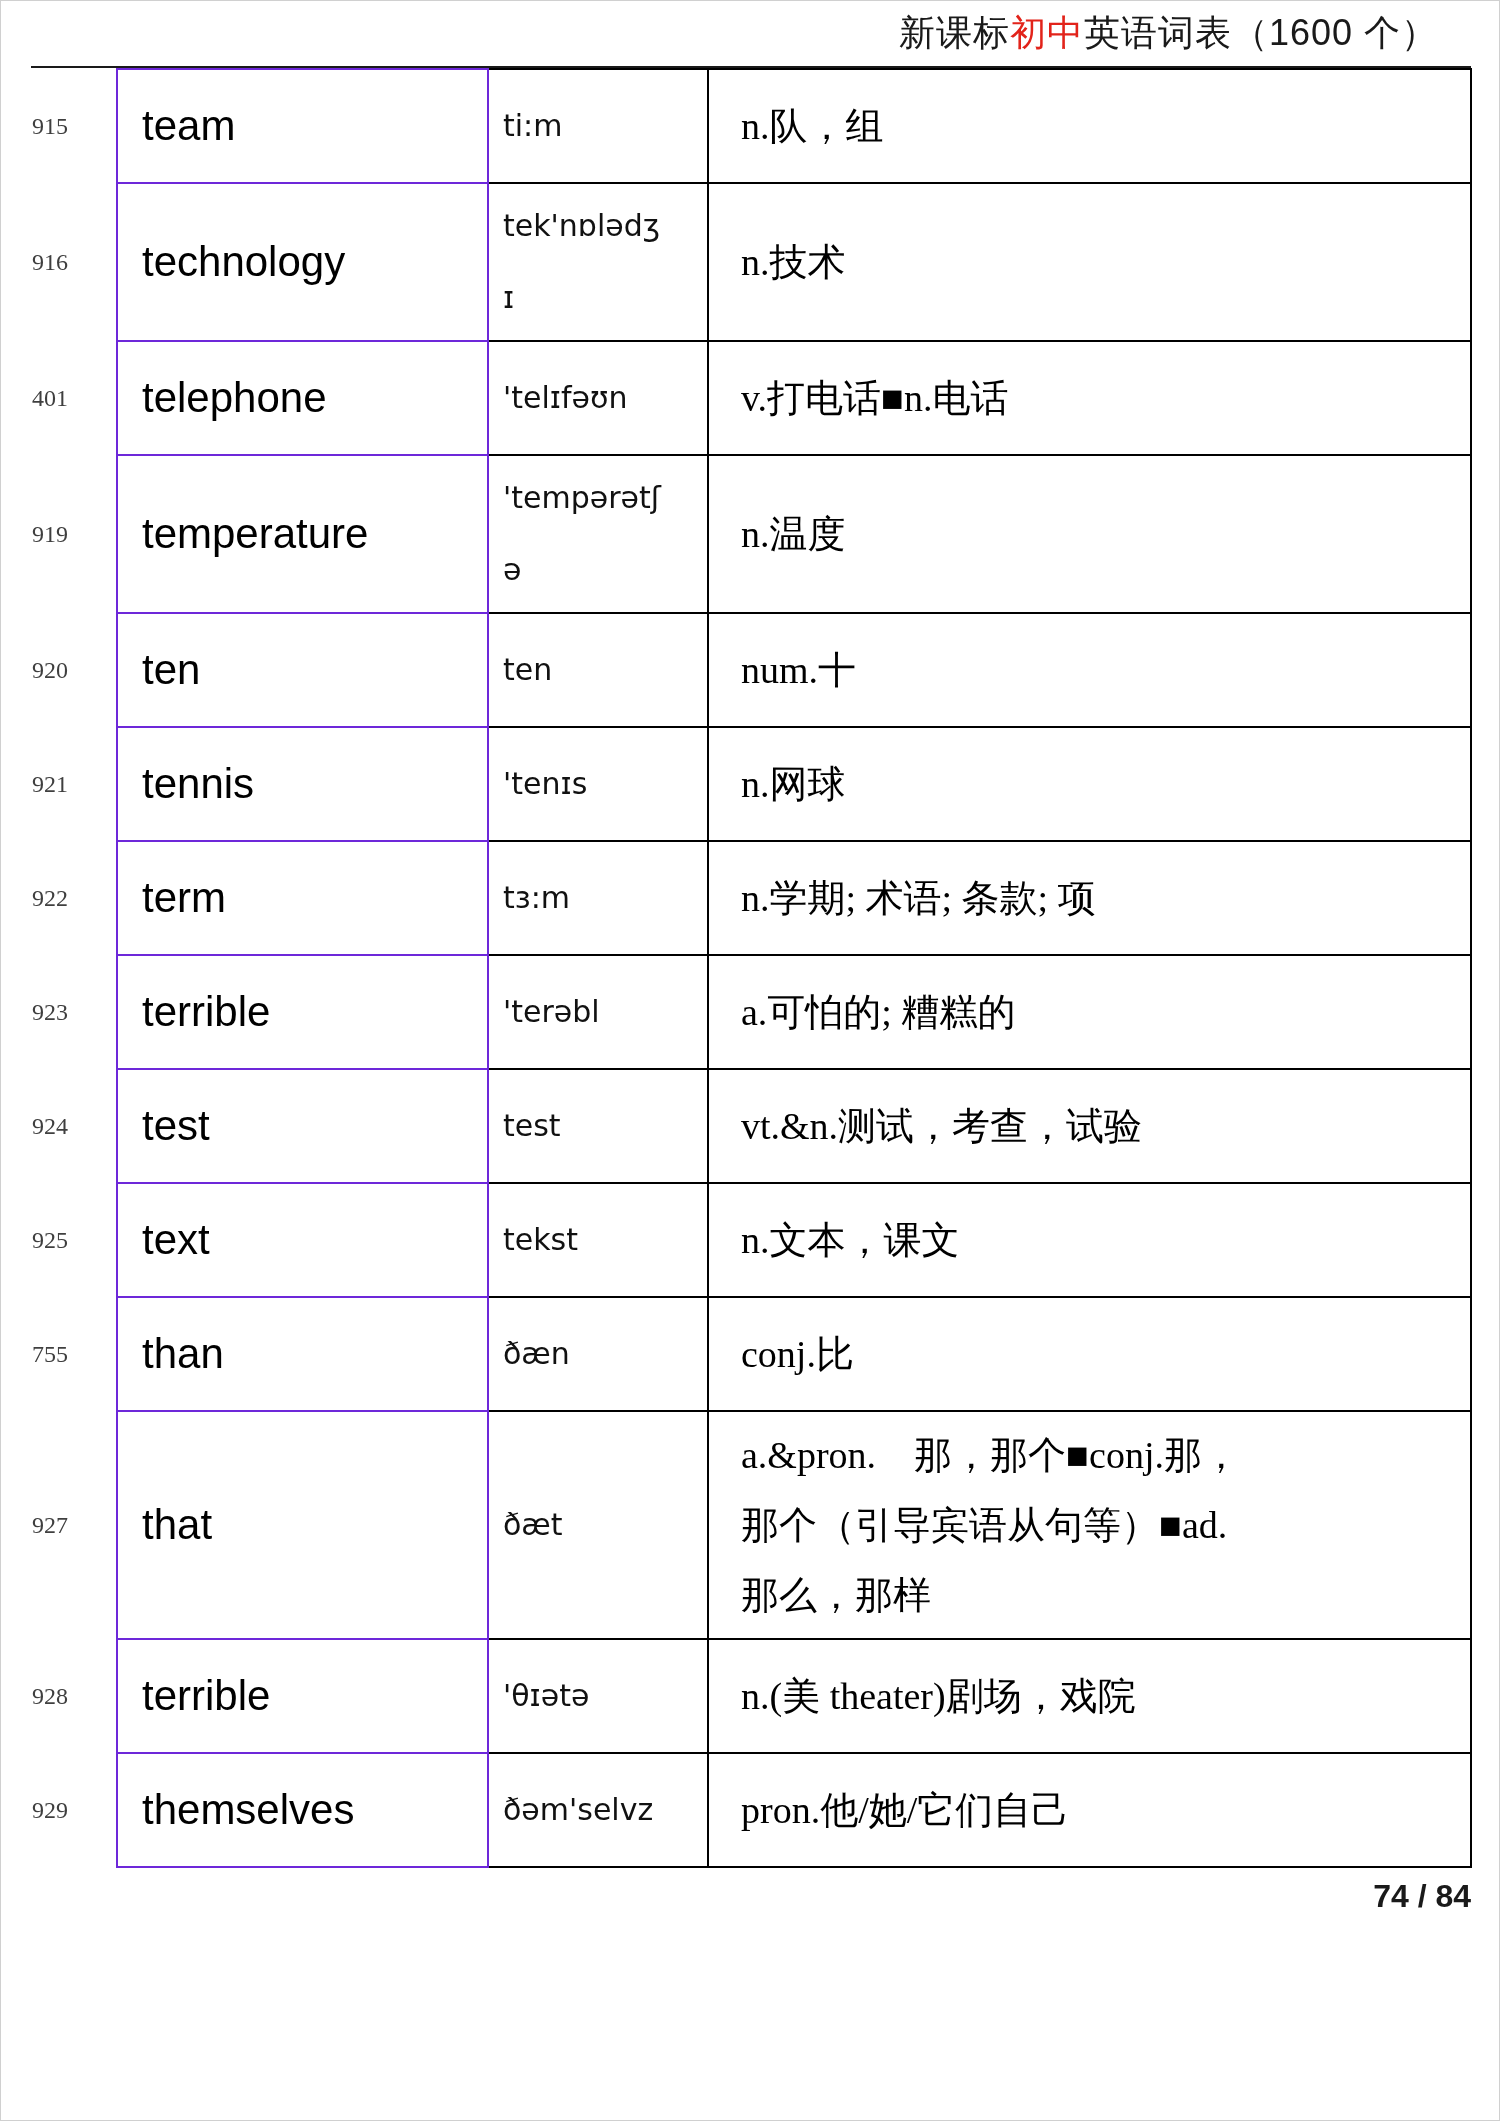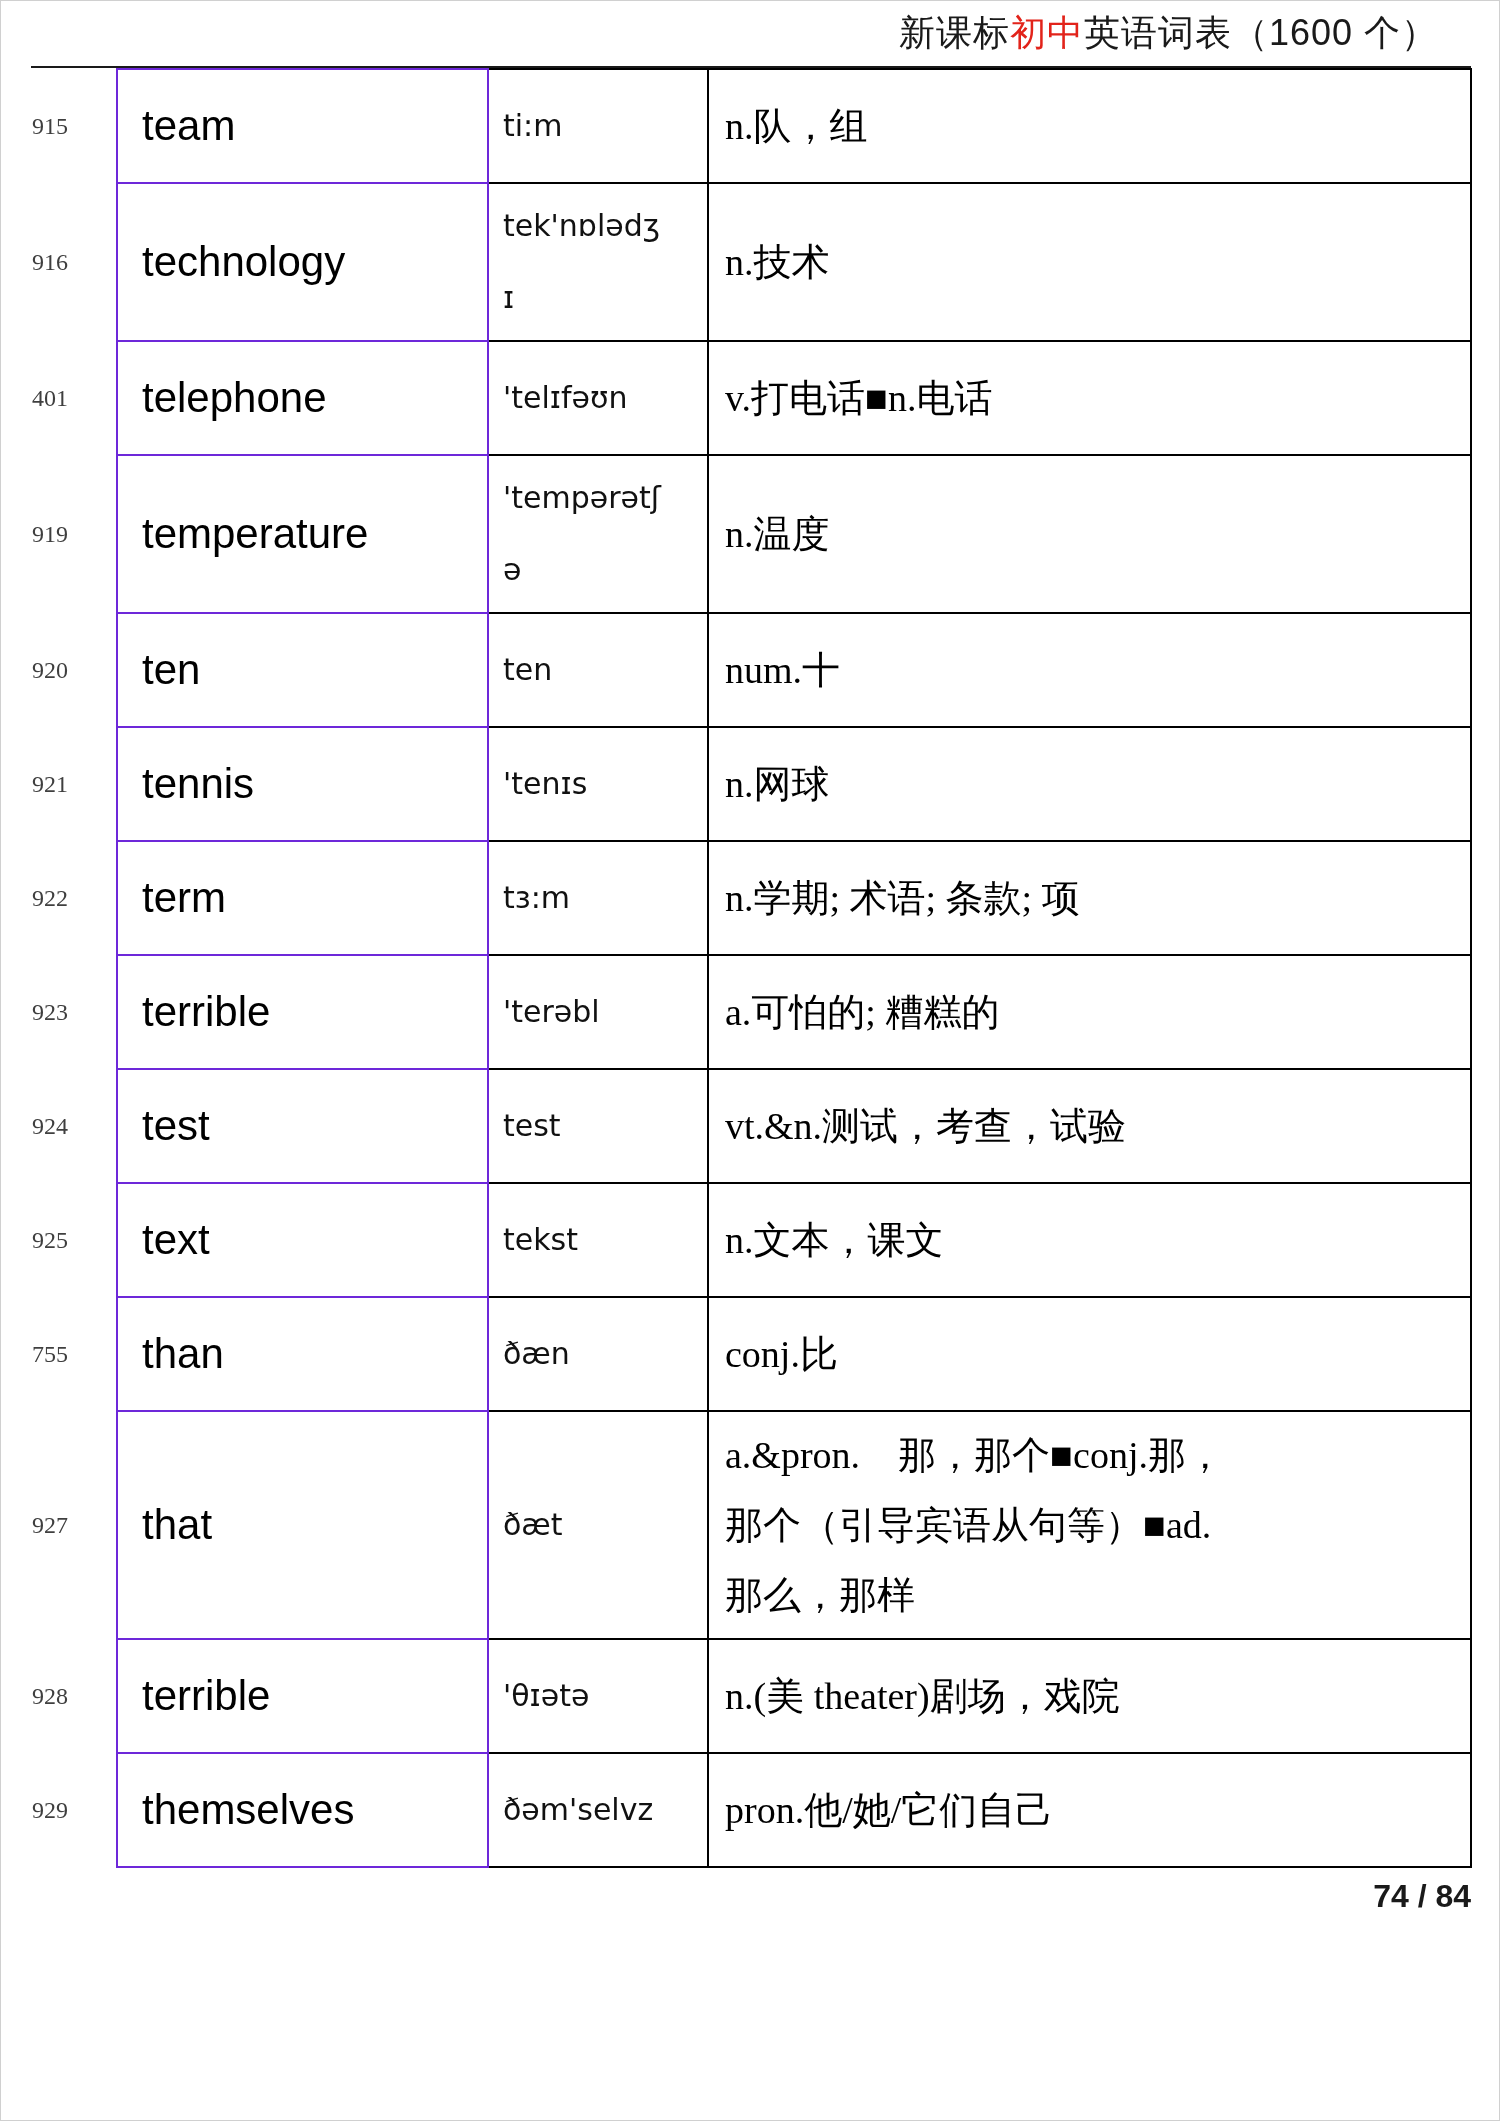--- a/index.html
+++ b/index.html
@@ -59,21 +59,21 @@
     padding: 6px 12px 6px 14px;
     font-family: "DejaVu Sans", sans-serif;
     font-size: 30px;
     line-height: 72px;
     color: #111;
     white-space: pre-line;
     overflow: hidden;
   }
   td.mean {
     border: 2px solid #000;
-    padding: 8px 18px 8px 16px;
+    padding: 8px 18px 8px 32px;
     font-family: "Liberation Serif", "DejaVu Serif", serif;
     font-size: 38px;
     line-height: 70px;
     color: #000;
     white-space: pre-line;
   }
   .footer {
     width: 1440px;
     margin-left: 30px;
     margin-top: 10px;

